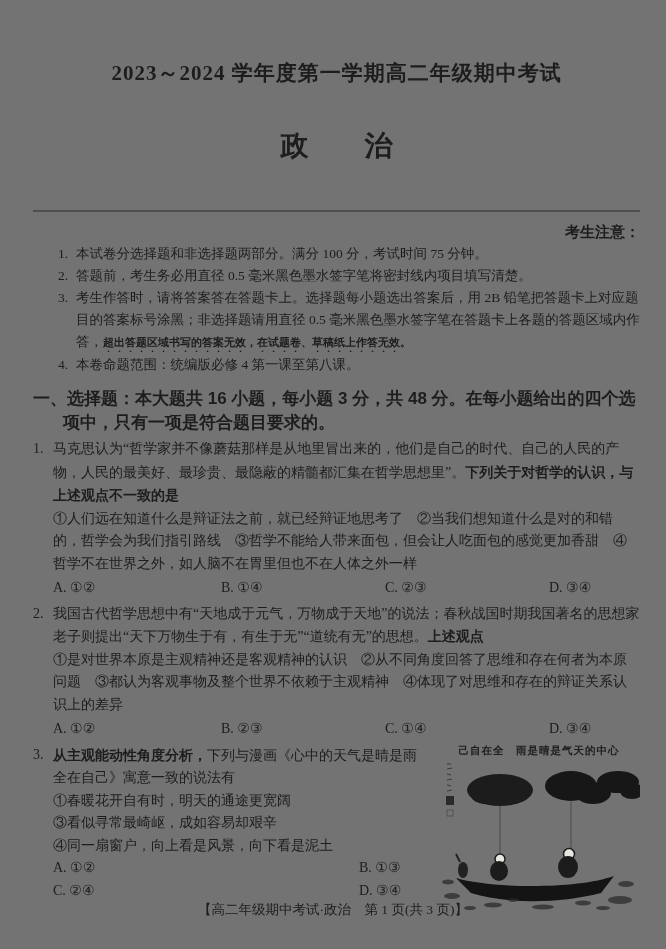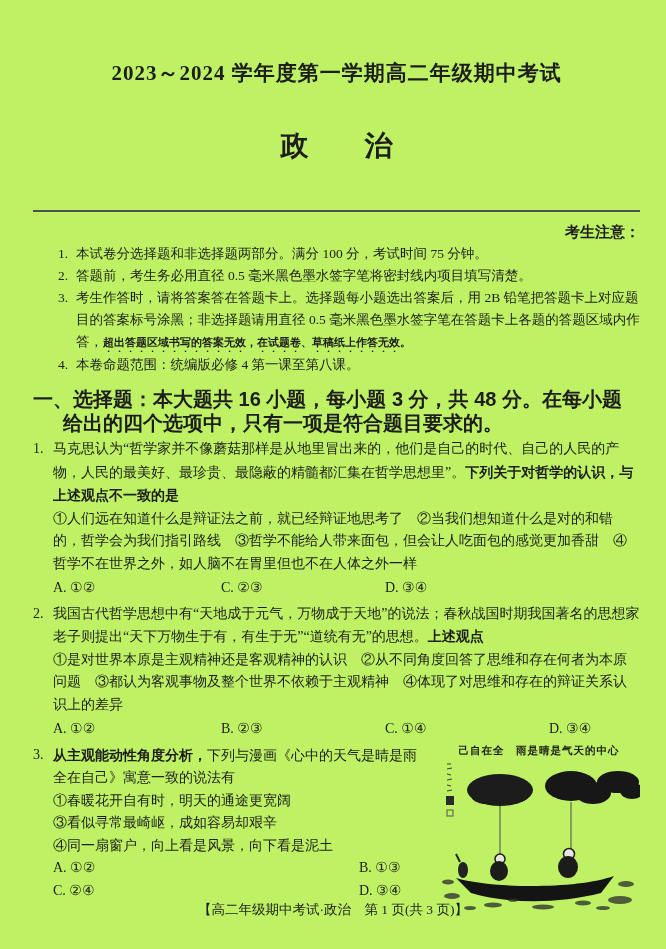--- a/index.html
+++ b/index.html
@@ -1,36 +1,36 @@
 <!DOCTYPE html>
 <html><head>
 <meta charset="utf-8">
 <style>
   html,body{margin:0;padding:0;background:#e9e9e7;}
   .page{
     width:666px;height:949px;box-sizing:border-box;position:relative;
-    margin:0 auto;background:#bef264;color:#1d1d1d;
+    margin:0 auto;background:#737373;color:#1d1d1d;
     font-family:"Liberation Serif","DejaVu Serif",serif;
     padding:58px 26px 0 33px;overflow:hidden;
   }
   .hei{font-family:"Liberation Sans","DejaVu Sans",sans-serif;font-weight:bold;}
   .exam-title{text-align:center;font-size:21px;font-weight:bold;letter-spacing:1px;line-height:30px;}
   .exam-subject{text-align:center;font-size:28px;font-weight:bold;line-height:36px;margin-top:40px;}
   .divider{height:2px;background:#4f4f4f;margin-top:46px;}
   .notice-head{font-size:15px;margin-top:9px;line-height:22px;text-align:right;}
   .notice-list{margin:0;padding:0 0 0 25px;}
   .notice-item{display:flex;font-size:13.5px;line-height:22px;}
   .notice-num{flex:none;width:18px;}
   .notice-text{flex:1;}
   .em-dots{
     font-family:"Liberation Sans","DejaVu Sans",sans-serif;font-weight:bold;font-size:11px;
     -webkit-text-emphasis:filled dot #1d1d1d;-webkit-text-emphasis-position:under right;
     text-emphasis:filled dot #1d1d1d;text-emphasis-position:under right;
   }
-  .section-header{font-size:20px;line-height:24px;margin-top:11px;padding-left:30px;text-indent:-30px;}
+  .section-header{font-size:17px;line-height:24px;margin-top:11px;padding-left:30px;text-indent:-30px;}
   .q{display:flex;font-size:14px;line-height:22.5px;margin-top:3px;}
   .qnum{flex:none;width:20px;}
   .qbody{flex:1;min-width:0;}
   .opts4{display:grid;grid-template-columns:168px 164px 164px 1fr;margin-top:2px;}
   .opts2{display:grid;grid-template-columns:306px 1fr;}
   .cartoon{
     float:right;width:202px;margin:0 0 4px 8px;position:relative;
   }
   .cartoon-caption{
     font-size:10.5px;font-weight:bold;text-align:center;line-height:14px;
@@ -74,20 +74,21 @@
 
   <div class="section-header hei">一、选择题：本大题共 16 小题，每小题 3 分，共 48 分。在每小题给出的四个选项中，只有一项是符合题目要求的。</div>
 
   <div class="q">
     <span class="qnum">1.</span>
     <div class="qbody">
       <span>马克思认为“哲学家并不像蘑菇那样是从地里冒出来的，他们是自己的时代、自己的人民的产物，人民的最美好、最珍贵、最隐蔽的精髓都汇集在哲学思想里”。</span><span class="hei">下列关于对哲学的认识，与上述观点不一致的是</span>
       <div>①人们远在知道什么是辩证法之前，就已经辩证地思考了　②当我们想知道什么是对的和错的，哲学会为我们指引路线　③哲学不能给人带来面包，但会让人吃面包的感觉更加香甜　④哲学不在世界之外，如人脑不在胃里但也不在人体之外一样</div>
       <div class="opts4">
         <span>A. ①②</span>
+        <span>B. ①④</span>
         <span>C. ②③</span>
         <span>D. ③④</span>
       </div>
     </div>
   </div>
 
   <div class="q">
     <span class="qnum">2.</span>
     <div class="qbody">
       <span>我国古代哲学思想中有“天地成于元气，万物成于天地”的说法；春秋战国时期我国著名的思想家老子则提出“天下万物生于有，有生于无”“道统有无”的思想。</span><span class="hei">上述观点</span>

